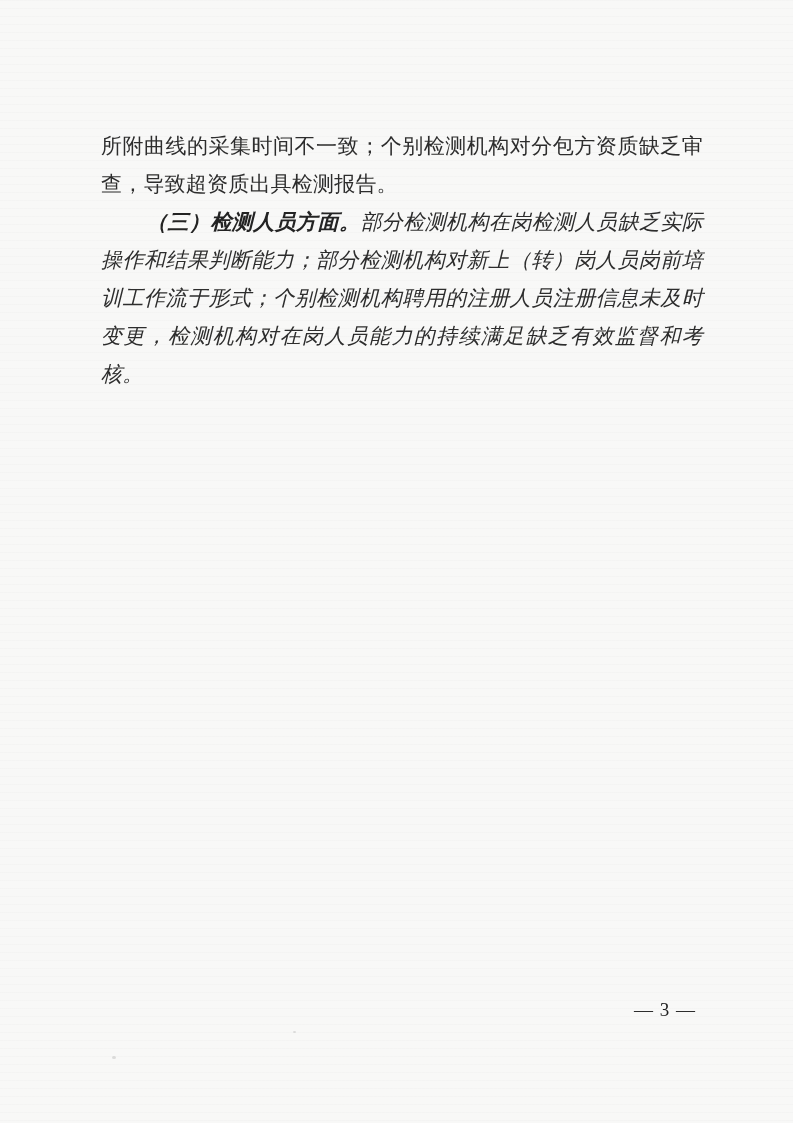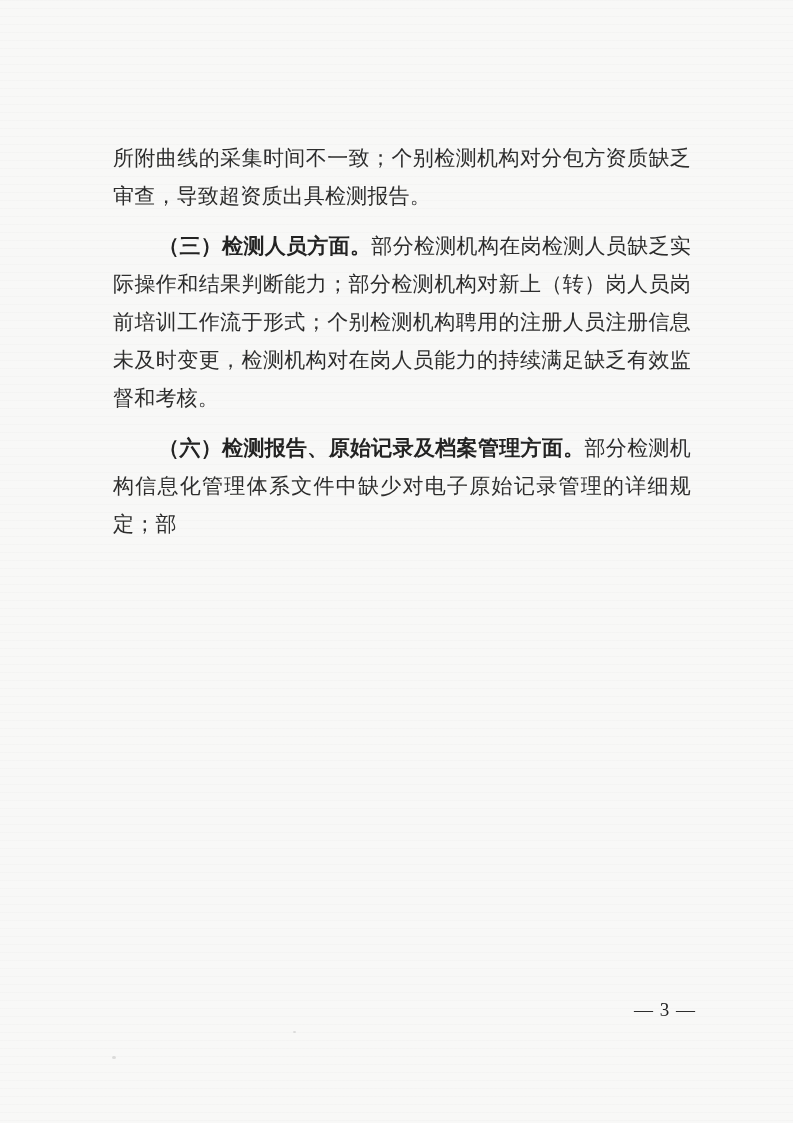--- a/index.html
+++ b/index.html
@@ -18,29 +18,30 @@
     color: #2d2d2d;
     overflow: hidden;
   }
   .content {
     position: absolute;
     left: 101px;
     top: 127px;
     width: 602px;
   }
   .para {
-    margin: 12px;
+    margin: 0;
     font-size: 21px;
     line-height: 38px;
     letter-spacing: 0.2px;
     text-align: justify;
     color: #2d2d2d;
   }
   .para.indent {
     text-indent: 2.15em;
+    font-style: italic;
   }
   .lead {
     font-weight: bold;
     color: #232323;
   }
   .page-number {
     position: absolute;
     top: 999px;
     left: 634px;
     font-size: 19px;
@@ -62,21 +63,20 @@
 
 <div class="page">
   <div class="content">
 
     <p class="para"><span class="lead"></span><span>所附曲线的采集时间不一致；个别检测机构对分包方资质缺乏审查，导致超资质出具检测报告。</span></p>
 
     <p class="para indent"><span class="lead">（三）检测人员方面。</span><span>部分检测机构在岗检测人员缺乏实际操作和结果判断能力；部分检测机构对新上（转）岗人员岗前培训工作流于形式；个别检测机构聘用的注册人员注册信息未及时变更，检测机构对在岗人员能力的持续满足缺乏有效监督和考核。</span></p>
 
 
 
-    <p class="para indent"><span class="lead">（六）检测报告、原始记录及档案管理方面。</span><span>部分检测机构信息化管理体系文件中缺少对电子原始记录管理的详细规定；部</span></p>
 
   </div>
 
   <div class="page-number"><span>— 3 —</span></div>
 
   <div class="scan-speck speck-1"></div>
   <div class="scan-speck speck-2"></div>
 </div>
 
 </body></html>

